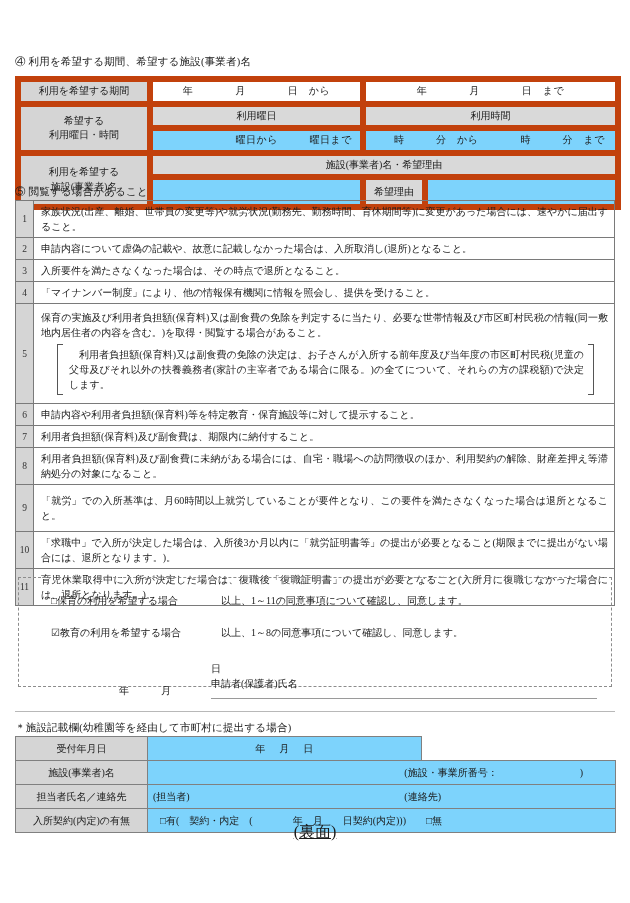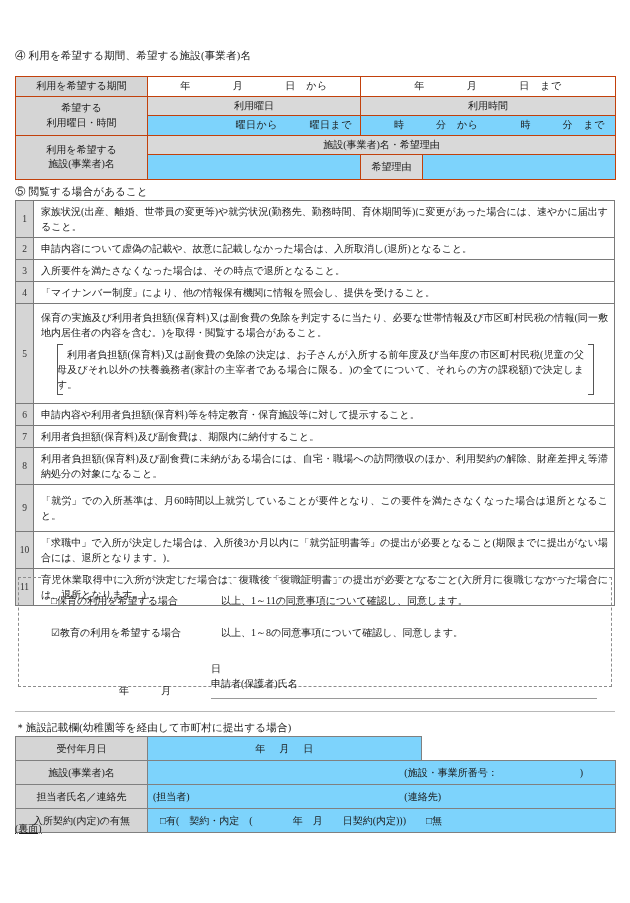--- a/index.html
+++ b/index.html
@@ -32,21 +32,21 @@
   }
 
   
   table.grid {
     border-collapse: collapse;
     table-layout: fixed;
     width: 100%;
     font-size: 10px;
   }
   table.grid td {
-    border: 1px solid #c2410c;
+    border: 6px solid #c2410c;
     padding: 2px 4px;
     vertical-align: middle;
     line-height: 1.45;
   }
   .hd {
     background: #d5d5d5;
     text-align: center;
   }
   .hd-sub {
     background: #d9d9d9;
@@ -80,21 +80,21 @@
     padding: 3px 6px 3px 7px;
     line-height: 1.5;
     text-align: justify;
     text-justify: inter-ideograph;
   }
   td.txt.pad-lg { padding-top: 6px; padding-bottom: 6px; }
 
   
   .bracketbox {
     margin: 4px 14px 2px 16px;
-    padding: 3px 10px 3px 0;
+    padding: 3px 10px 3px 12px;
     position: relative;
     line-height: 1.5;
     text-align: justify;
     text-justify: inter-ideograph;
     text-indent: 1em;
   }
   .bracketbox::before,
   .bracketbox::after {
     content: "";
     position: absolute;
@@ -159,35 +159,35 @@
   table.fac td {
     border: 1px solid #808080;
     padding: 3px 5px;
     vertical-align: middle;
     line-height: 1.4;
     height: 17px;
   }
   td.nb { border: 0 !important; }
 
   .footer-note {
-    text-align: left;
-    font-size: 10px;
+    text-align: center;
+    font-size: 16px;
     padding-right: 2px;
     text-decoration: underline;
   }
 
   
   .blk { position: absolute; }
 </style>
 </head>
 <body>
 
 <div class="page">
 
-  <div class="blk" style="left:15px; top:50px; width:600px;">
+  <div class="blk" style="left:15px; top:56px; width:600px;">
     <div class="sec-head">④ 利用を希望する期間、希望する施設(事業者)名</div>
   </div>
 
   <div class="blk" style="left:15px; top:76px; width:600px;">
     <table class="grid">
       <colgroup>
         <col style="width:132px">
         <col style="width:213px">
         <col style="width:62px">
         <col style="width:193px">

